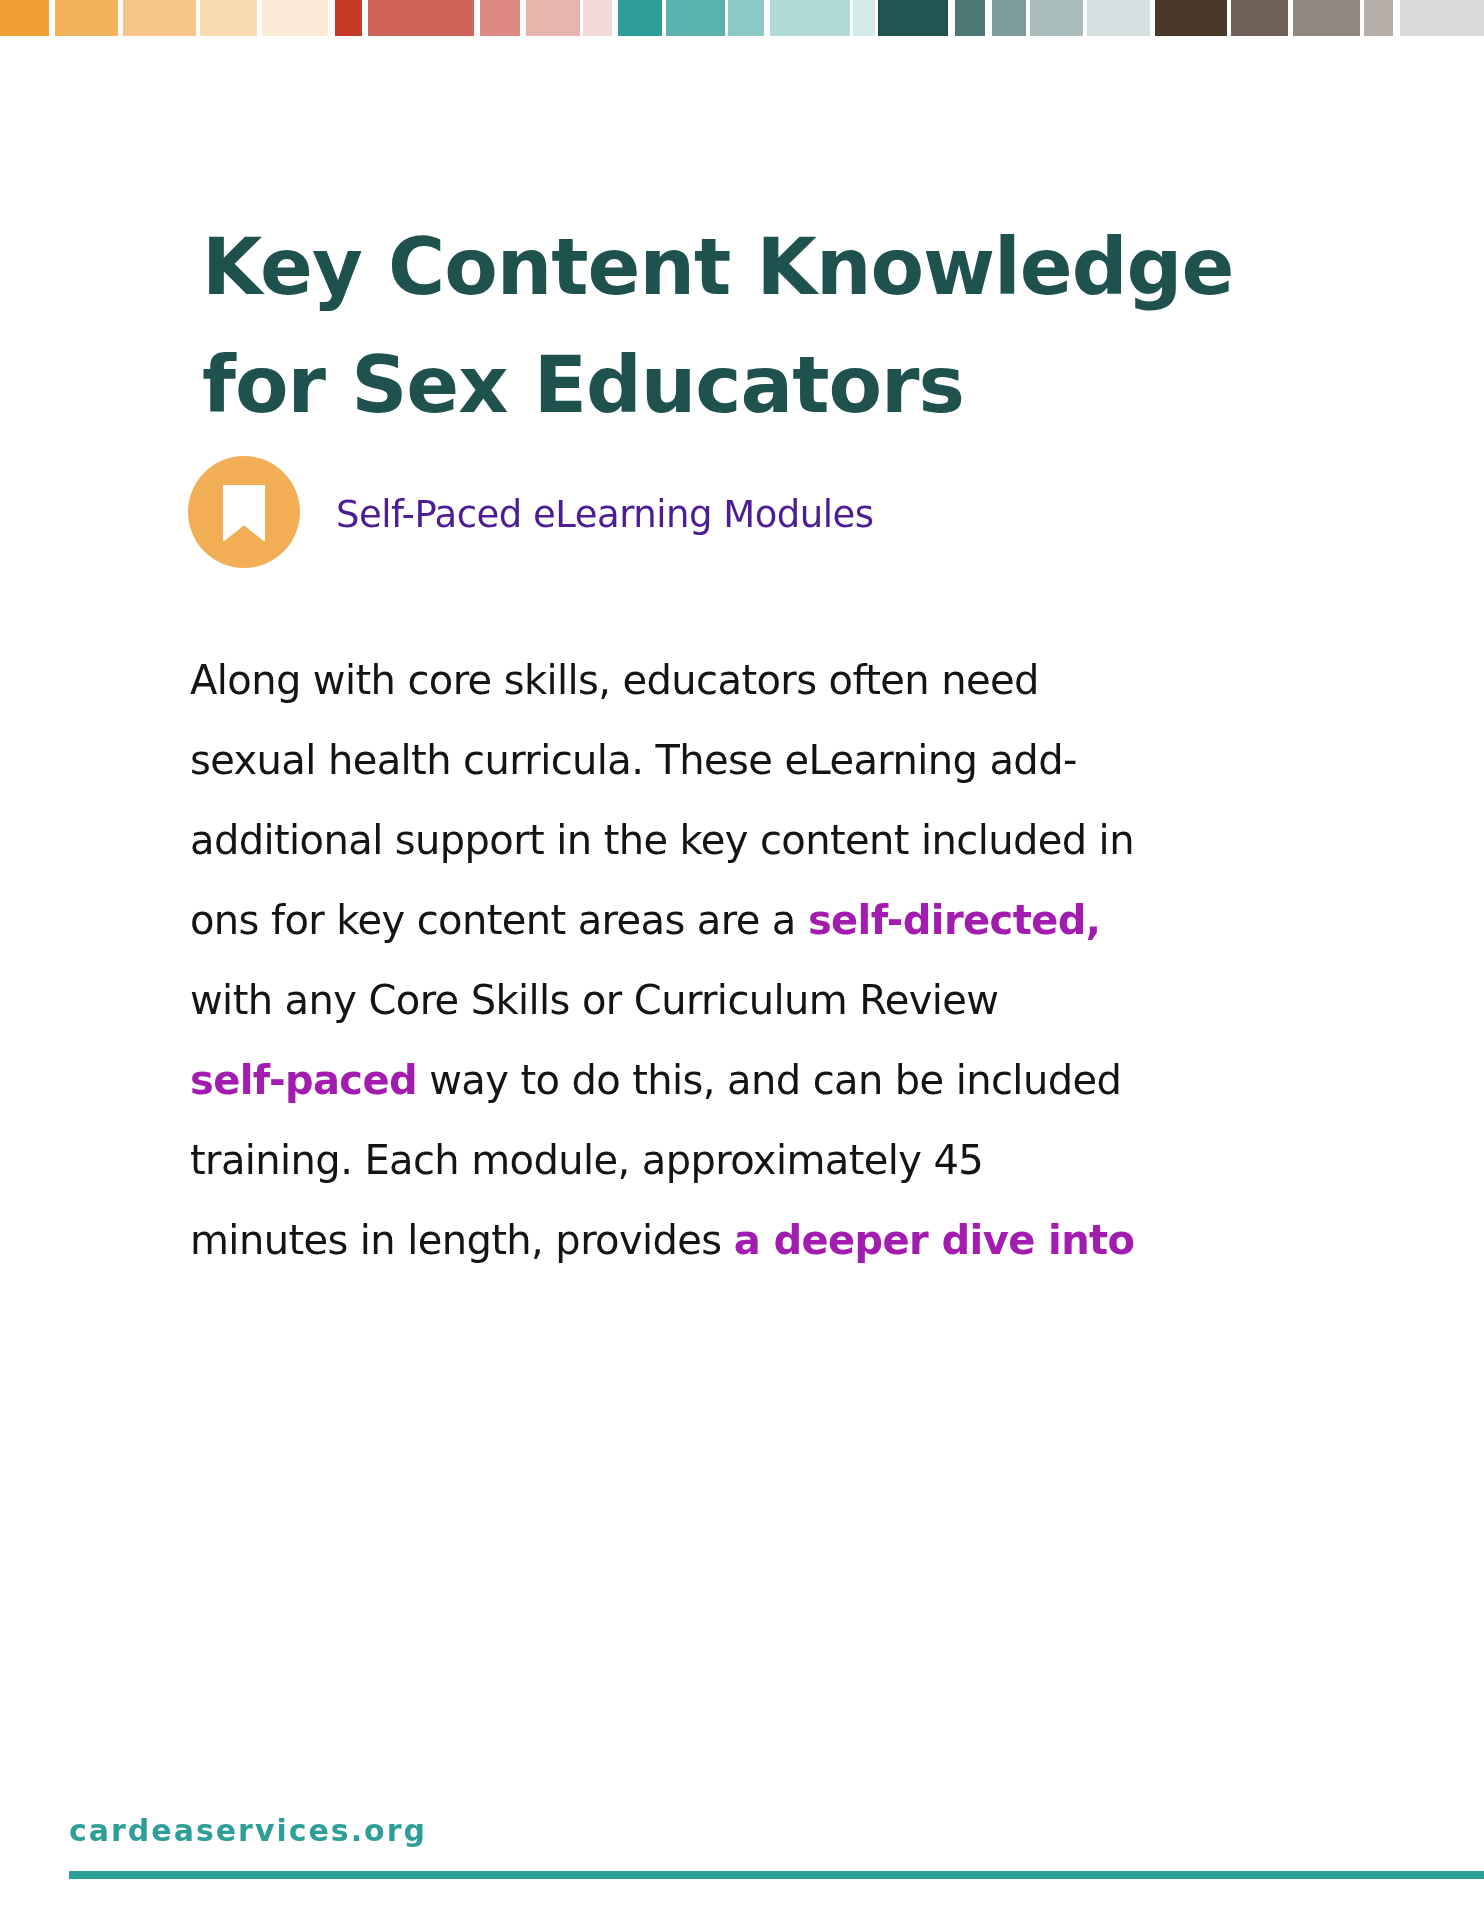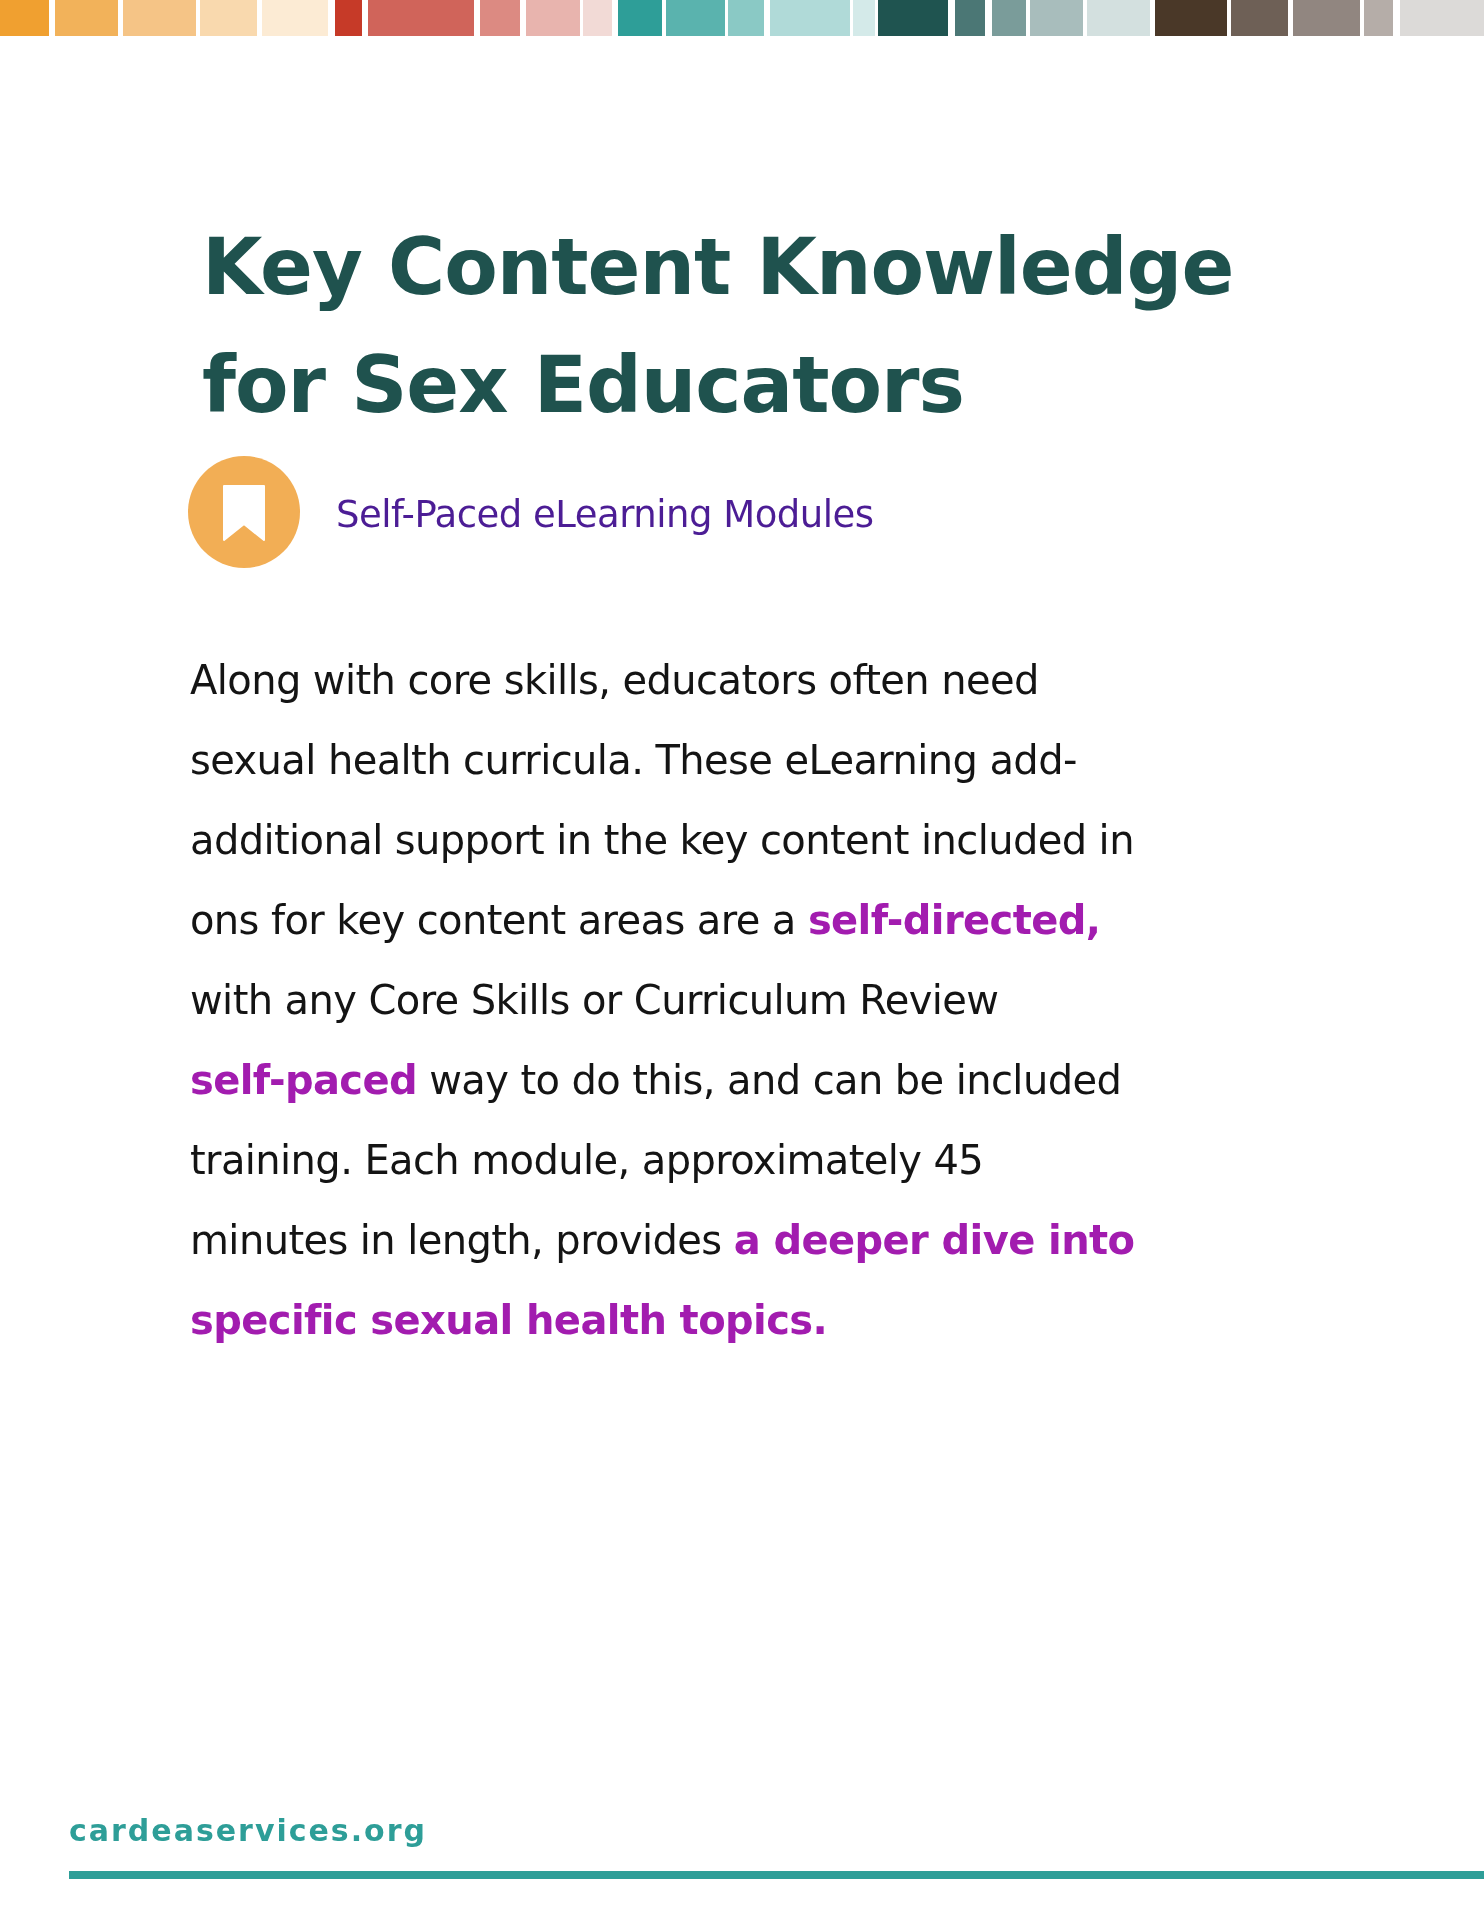--- a/index.html
+++ b/index.html
@@ -64,17 +64,16 @@
 
 <p class="body-text" id="body">
     <span class="line"><span>Along with core skills, educators often need</span></span>
     <span class="line"><span>sexual health curricula. These eLearning add-</span></span>
     <span class="line"><span>additional support in the key content included in</span></span>
     <span class="line"><span>ons for key content areas are a </span><span class="hl">self-directed,</span></span>
     <span class="line"><span>with any Core Skills or Curriculum Review</span></span>
     <span class="line"><span class="hl">self-paced</span><span> way to do this, and can be included</span></span>
     <span class="line"><span>training. Each module, approximately 45</span></span>
     <span class="line"><span>minutes in length, provides </span><span class="hl">a deeper dive into</span></span>
-    <span class="line"><span class="hl">specific sexual health topics.</span></span>
   </p>
 
 <div class="footer-url">cardeaservices.org</div>
 <div class="footer-rule"></div>
 
 </body></html>

